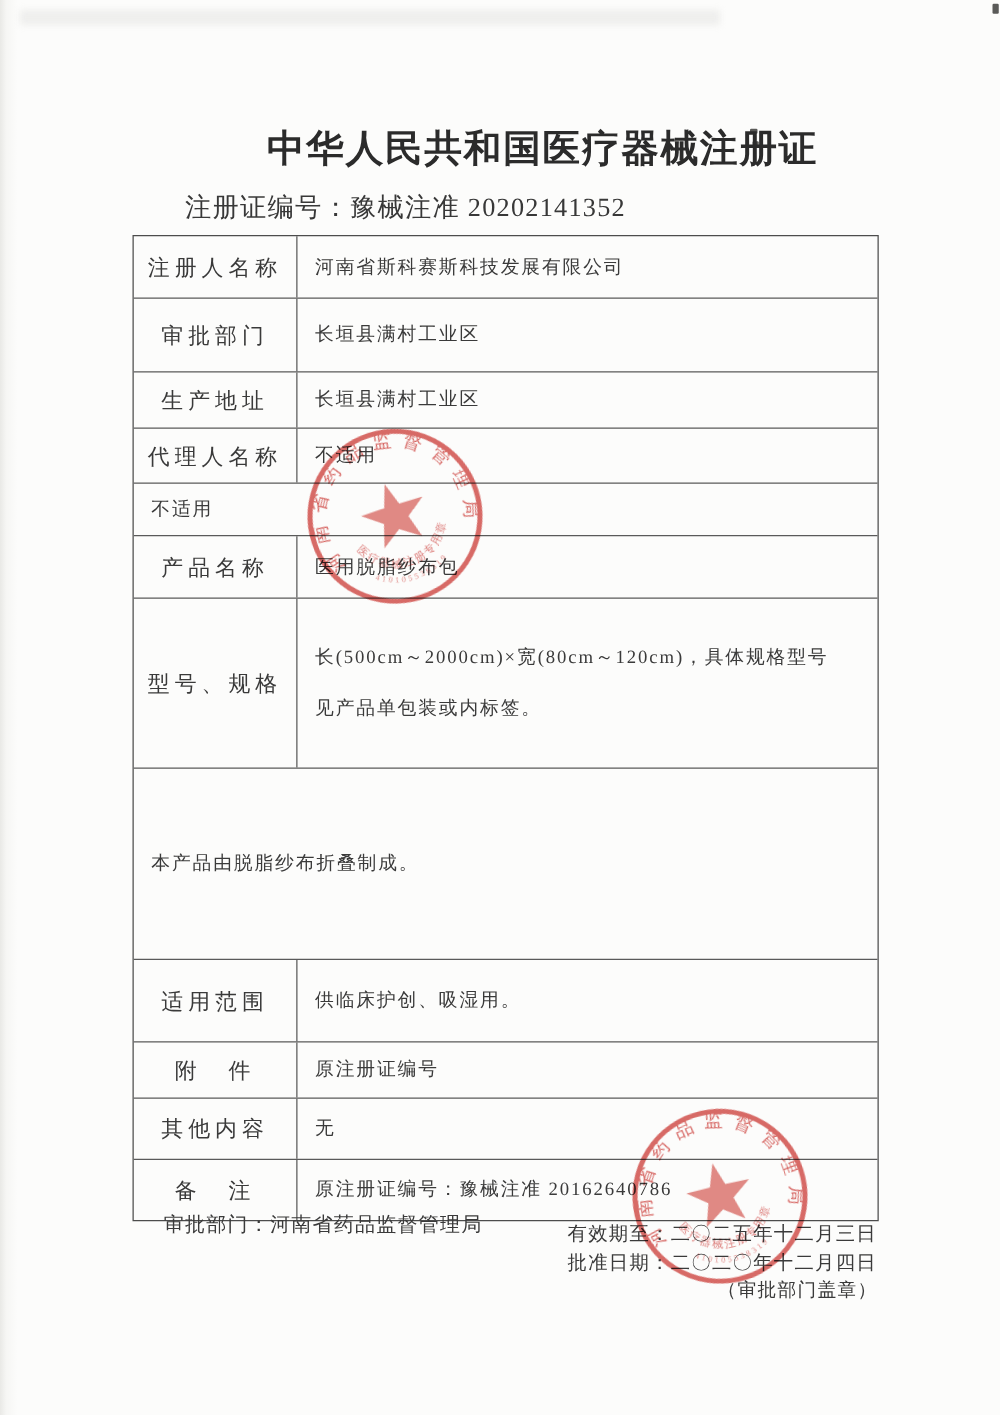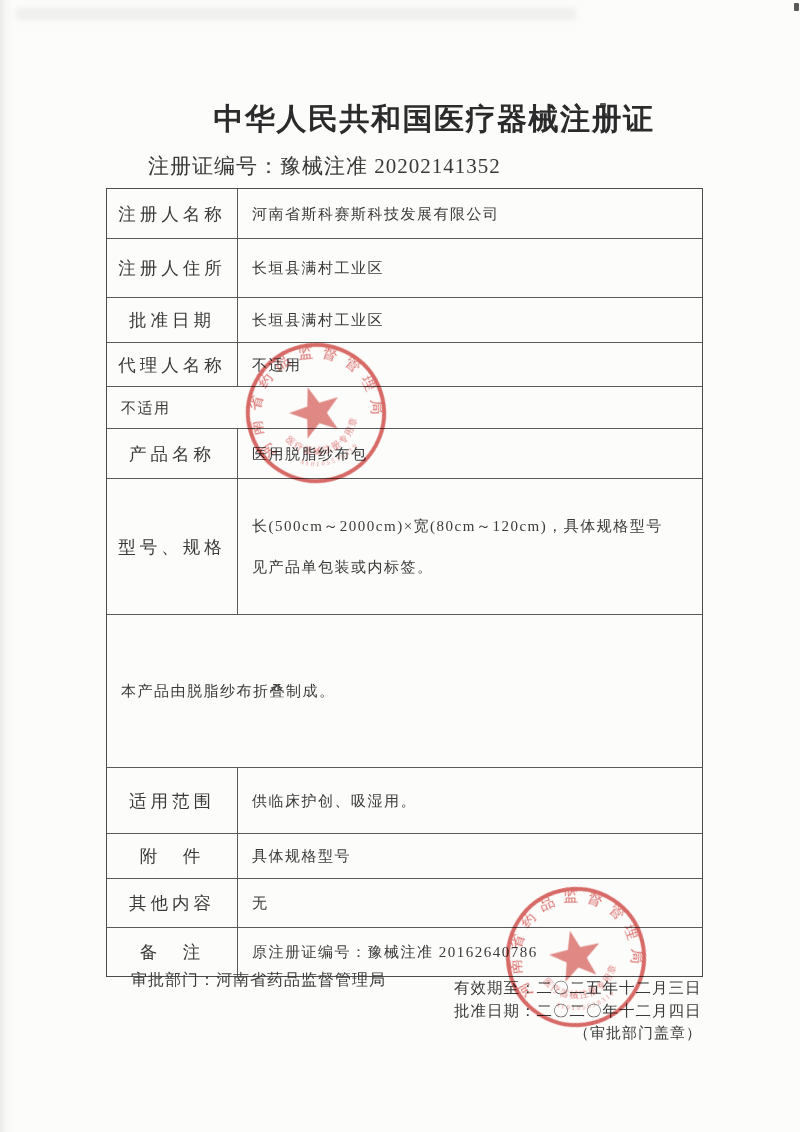--- a/index.html
+++ b/index.html
@@ -61,25 +61,25 @@
   <div class="cert-no">
     <span>注册证编号：</span><span>豫械注准 20202141352</span>
   </div>
 
   <div class="cert-table">
     <div class="row" style="height:49px">
       <div class="cell-label">注册人名称</div>
       <div class="cell-value">河南省斯科赛斯科技发展有限公司</div>
     </div>
     <div class="row" style="height:59px">
-      <div class="cell-label">注册人住所</div>
+      <div class="cell-label">审批部门</div>
       <div class="cell-value">长垣县满村工业区</div>
     </div>
     <div class="row" style="height:45px">
-      <div class="cell-label">批准日期</div>
+      <div class="cell-label">生产地址</div>
       <div class="cell-value">长垣县满村工业区</div>
     </div>
     <div class="row" style="height:44px">
       <div class="cell-label">代理人名称</div>
       <div class="cell-value">不适用</div>
     </div>
     <div class="row" style="height:42px">
       <div class="cell-value">不适用</div>
     </div>
     <div class="row" style="height:50px">
@@ -93,21 +93,21 @@
     </div>
     <div class="row" style="height:153px">
       <div class="cell-value">本产品由脱脂纱布折叠制成。</div>
     </div>
     <div class="row" style="height:66px">
       <div class="cell-label">适用范围</div>
       <div class="cell-value">供临床护创、吸湿用。</div>
     </div>
     <div class="row" style="height:45px">
       <div class="cell-label">附　件</div>
-      <div class="cell-value">具体规格型号</div>
+      <div class="cell-value">原注册证编号</div>
     </div>
     <div class="row" style="height:49px">
       <div class="cell-label">其他内容</div>
       <div class="cell-value">无</div>
     </div>
     <div class="row" style="height:49px">
       <div class="cell-label">备　注</div>
       <div class="cell-value">原注册证编号：豫械注准 20162640786</div>
     </div>
   </div>

